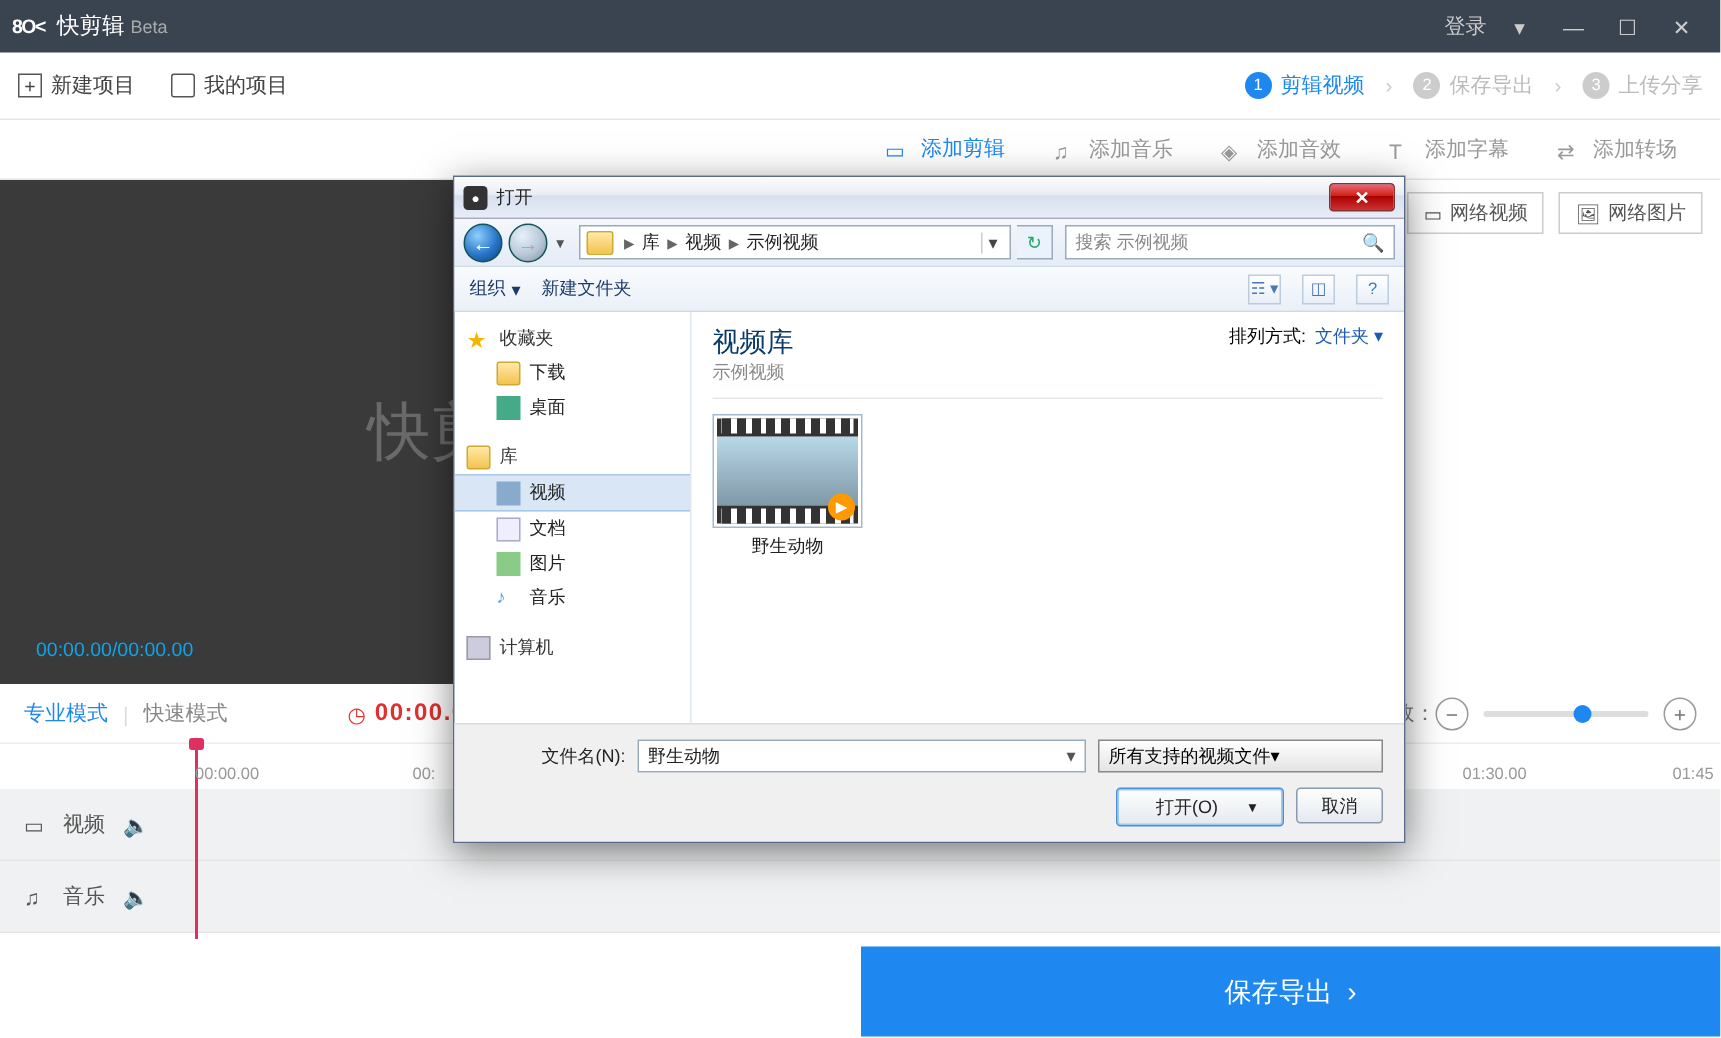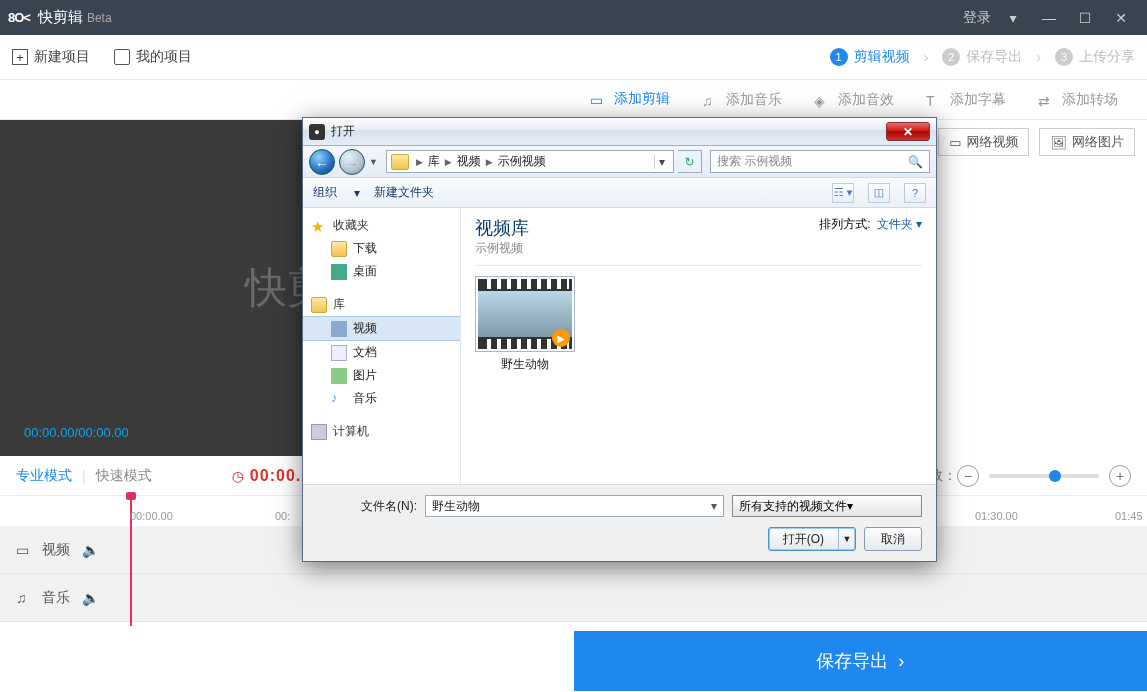--- a/index.html
+++ b/index.html
@@ -85,21 +85,21 @@
 .addr .fic { width:18px; height:16px; background:linear-gradient(#ffe9a8,#f3c34f); border:1px solid #ca3; border-radius:2px; margin-right:4px; position:relative;}
 .addr .crumb { color:#222; padding:0 2px;}
 .addr .csep { color:#666; padding:0 3px; font-size:9px;}
 .addr .spacer{flex:1;}
 .addr .addrdrop { color:#444; cursor:pointer; padding:0 4px; border-left:1px solid #ccc;}
 .refresh { width:24px; height:23px; border:1px solid #9ab; border-left:none; background:#eaf2fb; color:#2a6; display:flex; align-items:center; justify-content:center; cursor:pointer;}
 .searchbox { width:220px; height:23px; border:1px solid #9ab; background:#fff; display:flex; align-items:center; padding:0 6px; color:#888; margin-left:4px;}
 .searchbox .spacer{flex:1;}
 .searchbox .sic { color:#4a84c4; cursor:pointer;}
 .dlg-tools { height:30px; background:linear-gradient(#f9fbfd,#eaf0f8); border-bottom:1px solid #d0d8e0; display:flex; align-items:center; padding:0 10px; gap:14px; }
-.dlg-tools .tb { color:#1a3a6a; cursor:pointer; display:flex; align-items:center; gap:17px;text-align:center;}
+.dlg-tools .tb { color:#1a3a6a; cursor:pointer; display:flex; align-items:center; gap:4px;text-align:center;}
 .dlg-tools .spacer{flex:1;}
 .dlg-tools .vic { width:22px; height:20px; border:1px solid #bcd; background:linear-gradient(#fff,#e8eef8); cursor:pointer; display:flex; align-items:center; justify-content:center; color:#4a76b8; font-size:11px;}
 .dlg-body { flex:1; display:flex; overflow:hidden; }
 .dlg-side { width:158px; border-right:1px solid #e0e6ee; padding:6px 0; overflow:auto; }
 .side-group { margin-bottom:10px; }
 .side-hdr { display:flex; align-items:center; padding:3px 8px; color:#333; cursor:pointer;}
 .side-hdr .hic { width:16px; height:16px; margin-right:6px; }
 .side-item { display:flex; align-items:center; padding:3px 8px 3px 28px; color:#222; cursor:pointer;}
 .side-item.sel { background:#d8e6f6; border:1px solid #a8c8e8; border-left:none; border-right:none;}
 .side-item .iic { width:16px; height:16px; margin-right:6px; display:inline-block;}
@@ -121,21 +121,21 @@
 .thumb .tname { margin-top:4px; color:#222; font-size:12px;}
 .dlg-bottom { border-top:1px solid #d8dde4; padding:10px 14px; background:#f0f0f0;}
 .fname-row { display:flex; align-items:center; gap:8px; margin-bottom:10px;}
 .fname-row .lbl { width:100px; text-align:right; color:#222;}
 .fname-row .combo { flex:1; height:22px; border:1px solid #9ab; background:#fff; display:flex; align-items:center; padding:0 6px; color:#222;}
 .fname-row .combo .spacer{flex:1;}
 .fname-row .combo .dd { color:#555; cursor:pointer;}
 .fname-row .typecombo { width:190px; height:22px; border:1px solid #888; background:linear-gradient(#fefefe,#e4e4e4); display:flex; align-items:center; padding:0 6px; cursor:pointer;}
 .btn-row { display:flex; justify-content:flex-end; gap:8px;}
 .winbtn { height:24px; border:1px solid #8a9aae; background:linear-gradient(#fefefe,#e4e9ef); padding:0 16px; display:flex; align-items:center; cursor:pointer; color:#222; border-radius:3px;}
-.winbtn.primary { border:1px solid #4a90d9; box-shadow:0 0 0 1px #9ecaf2 inset; padding:0;}
+.winbtn.primary { border:1px solid #4a90d9; box-shadow:0 0 0 1px #9ecaf2 inset; padding:12px;}
 .winbtn.primary .bm { padding:0 14px; border-right:1px solid #9bb8d4; height:100%; display:flex; align-items:center;}
 .winbtn.primary .bd { width:16px; display:flex; align-items:center; justify-content:center; font-size:9px;}
 </style>
 </head>
 <body>
 
 <div class="titlebar">
   <span class="logo">8O&lt;</span>
   <span class="appname">快剪辑</span>
   <span class="beta">Beta</span>

